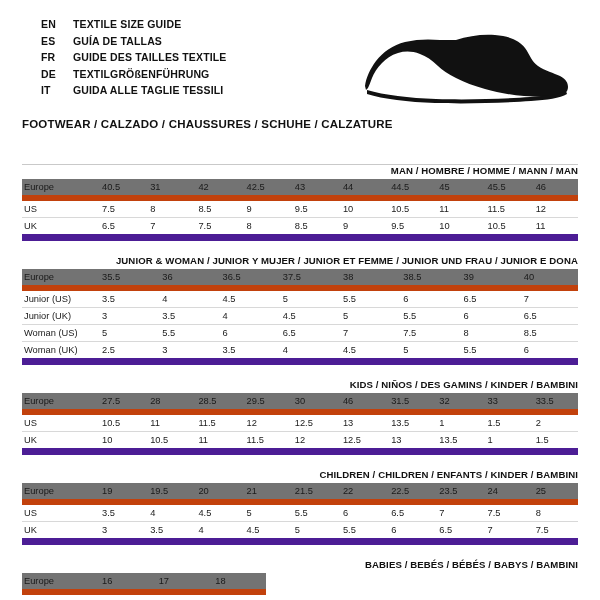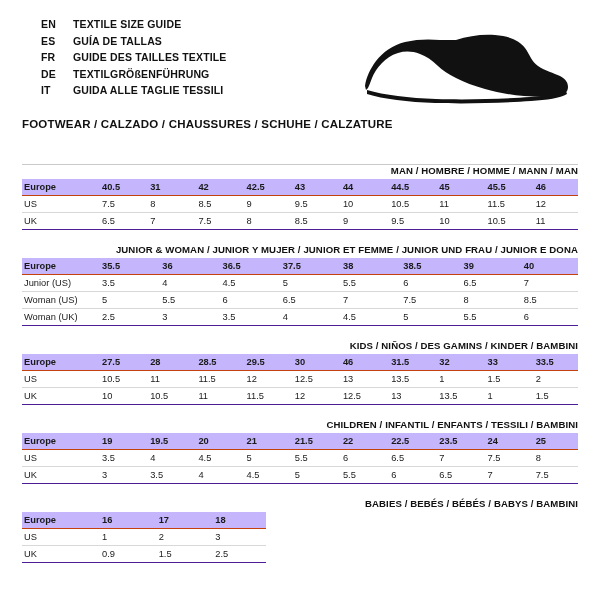--- a/index.html
+++ b/index.html
@@ -95,29 +95,28 @@
   td {
     font-size: 9.3px;
     color: #1a1a1a;
     height: 16px;
     padding: 0 0 0 6px;
     vertical-align: middle;
     border-bottom: 1px solid #d8d8d8;
     white-space: nowrap;
   }
   tr.head td {
-    background: #c4b5fd;
-    border-bottom: 1px solid #c2410c;
-    font-weight: bold;
+    background: #737373;
+    border-bottom: 6px solid #c2410c;
   }
   td.lbl {
     padding-left: 2px;
   }
   tr.head td.lbl { padding-left: 2px; }
-  tr:last-child td { border-bottom: 1px solid #4c1d95; }
+  tr:last-child td { border-bottom: 7px solid #4c1d95; }
 
   
   table.babies { width: 244px; }
   table.babies col.lbl { width: 74px; }
 </style>
 </head>
 <body>
 
 <div class="page">
 
@@ -255,20 +254,31 @@
           <td>3.5</td>
           <td>4</td>
           <td>4.5</td>
           <td>5</td>
           <td>5.5</td>
           <td>6</td>
           <td>6.5</td>
           <td>7</td>
         </tr>
         <tr>
+          <td class="lbl">Junior (UK)</td>
+          <td>3</td>
+          <td>3.5</td>
+          <td>4</td>
+          <td>4.5</td>
+          <td>5</td>
+          <td>5.5</td>
+          <td>6</td>
+          <td>6.5</td>
+        </tr>
+        <tr>
           <td class="lbl">Woman (US)</td>
           <td>5</td>
           <td>5.5</td>
           <td>6</td>
           <td>6.5</td>
           <td>7</td>
           <td>7.5</td>
           <td>8</td>
           <td>8.5</td>
         </tr>
@@ -341,21 +351,21 @@
           <td>13</td>
           <td>13.5</td>
           <td>1</td>
           <td>1.5</td>
         </tr>
       </tbody>
     </table>
   </div>
 
   <div class="section">
-    <div class="section-title">CHILDREN / INFANTIL / ENFANTS / TESSILI / BAMBINI</div>
+    <div class="section-title">CHILDREN / CHILDREN / ENFANTS / KINDER / BAMBINI</div>
     <table class="t-10">
       <colgroup>
           <col class="lbl">
           <col>
           <col>
           <col>
           <col>
           <col>
           <col>
           <col>

